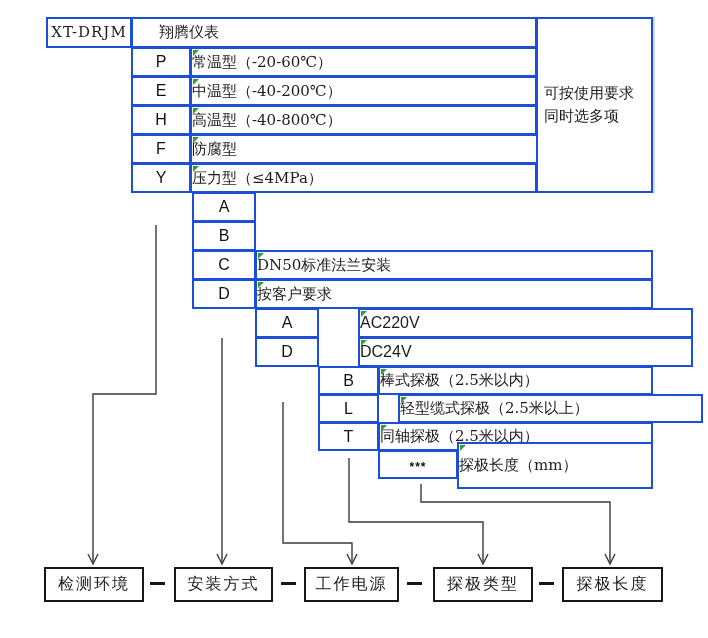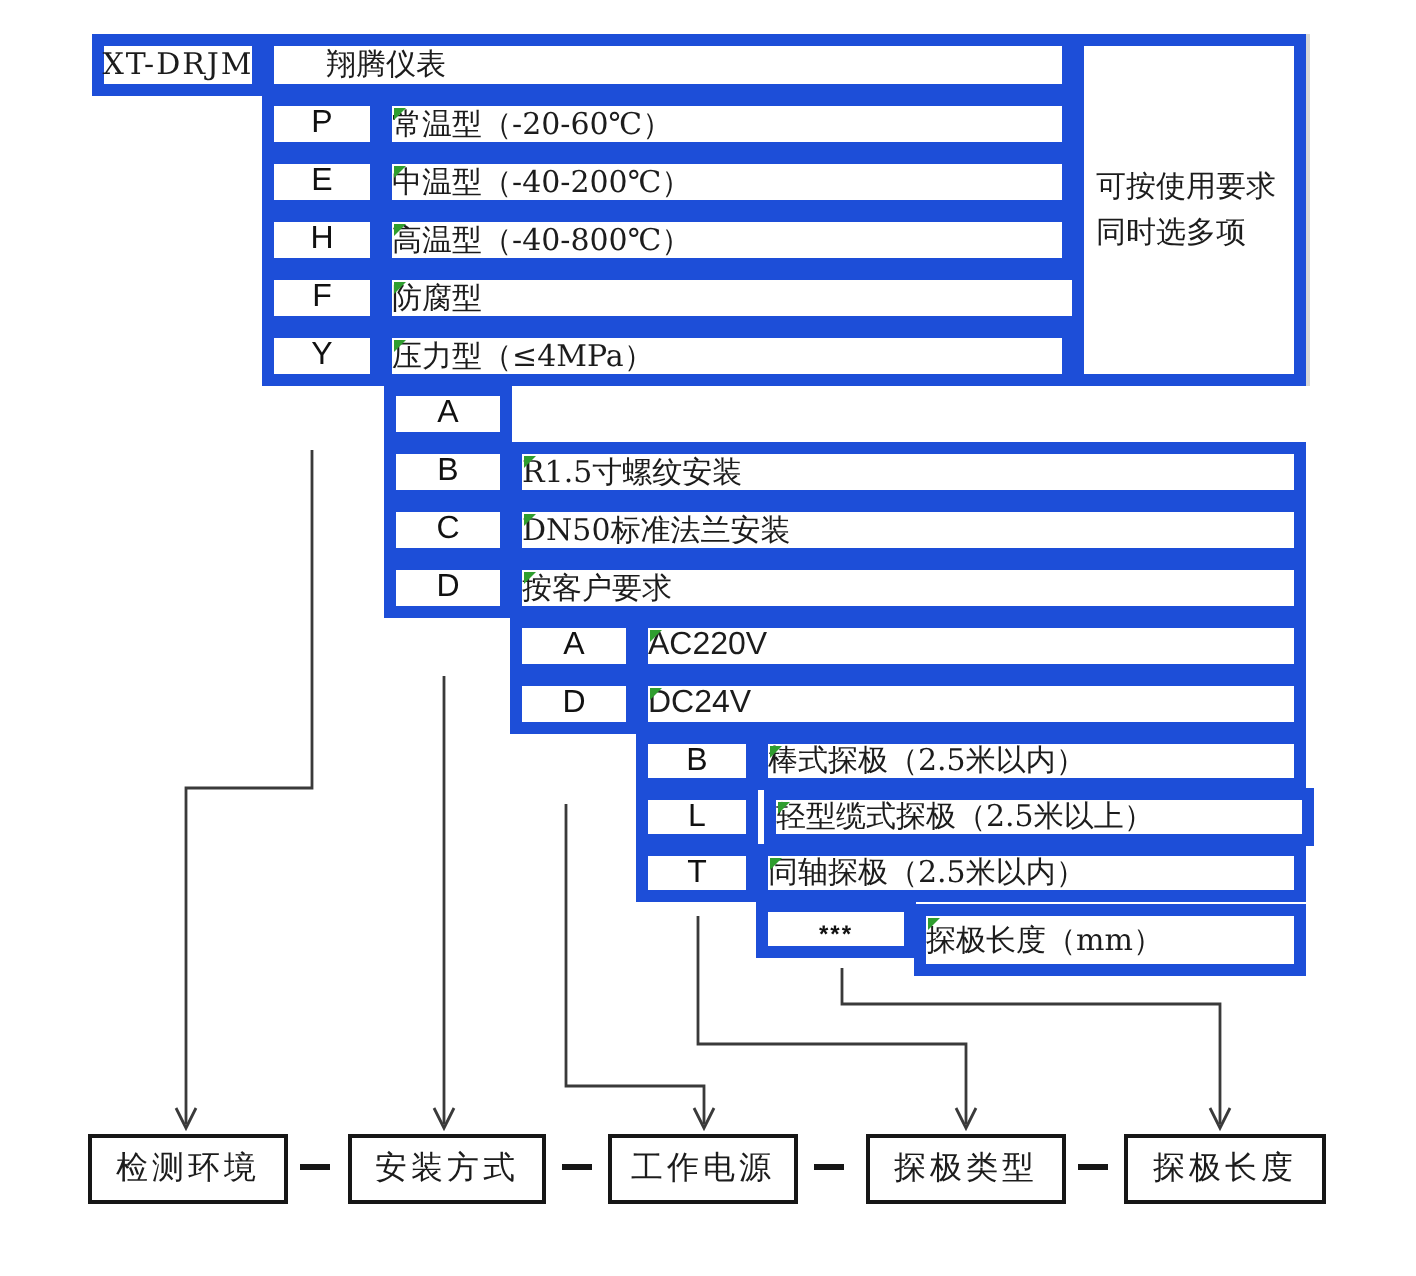--- a/index.html
+++ b/index.html
@@ -1,30 +1,30 @@
 <!DOCTYPE html>
 <html><head>
 <meta charset="utf-8">
 <style>
   html,body{margin:0;padding:0;background:#ffffff;}
   .stage{
     position:relative;width:708px;height:638px;background:#ffffff;overflow:hidden;
     font-family:"DejaVu Serif", serif;color:#1c1c1c;
   }
   .cell{
-    position:absolute;box-sizing:border-box;border:6px solid #1d4ed8;background:#fff;
+    position:absolute;box-sizing:border-box;border:2px solid #1d4ed8;background:#fff;
     display:flex;align-items:center;font-size:15px;line-height:1;white-space:nowrap;
   }
   .codecell{justify-content:center;font-family:"Liberation Sans", sans-serif;font-size:16px;color:#111;}
   .desc{}
   .desc::before{
     content:"";position:absolute;left:1px;top:1px;width:0;height:0;
     border-top:6px solid #2f9e2f;border-right:6px solid transparent;
   }
-  .sans{font-family:"Liberation Sans", sans-serif;font-size:16px;}
+  .sans{font-family:"Liberation Sans", sans-serif;font-size:16px;margin-left:40px;}
   .modelcell{justify-content:center;letter-spacing:1px;font-size:15px;}
   .notebox{
     flex-direction:column;justify-content:center;align-items:flex-start;
     padding-left:6px;line-height:23px;box-shadow:2px 0 0 rgba(140,140,140,0.35);
   }
   .stars{font-family:"Liberation Sans", sans-serif;font-size:12px;font-weight:bold;letter-spacing:1px;padding-top:4px;}
   .bbox{
     position:absolute;box-sizing:border-box;border:2px solid #161616;background:#fff;
     display:flex;align-items:center;justify-content:center;
     font-size:16px;letter-spacing:2px;white-space:nowrap;
@@ -51,40 +51,39 @@
   <div class="cell codecell" style="left:131px;top:163px;width:60px;height:30px">Y</div>
   <div class="cell desc" style="left:190px;top:163px;width:347px;height:30px">压力型（≤4MPa）</div>
 
   <div class="cell notebox" style="left:536px;top:17px;width:117px;height:176px">
     <span>可按使用要求</span>
     <span>同时选多项</span>
   </div>
 
   <div class="cell codecell" style="left:192px;top:192px;width:64px;height:30px">A</div>
   <div class="cell codecell" style="left:192px;top:221px;width:64px;height:30px">B</div>
-  <div class="cell desc" style="left:255px;top:221px;width:398px;height:30px">R1.5寸螺纹安装</div>
   <div class="cell codecell" style="left:192px;top:250px;width:64px;height:30px">C</div>
   <div class="cell desc" style="left:255px;top:250px;width:398px;height:30px">DN50标准法兰安装</div>
   <div class="cell codecell" style="left:192px;top:279px;width:64px;height:30px">D</div>
   <div class="cell desc" style="left:255px;top:279px;width:398px;height:30px">按客户要求</div>
 
   <div class="cell codecell" style="left:255px;top:308px;width:64px;height:30px">A</div>
   <div class="cell desc sans" style="left:318px;top:308px;width:335px;height:30px">AC220V</div>
   <div class="cell codecell" style="left:255px;top:337px;width:64px;height:30px">D</div>
   <div class="cell desc sans" style="left:318px;top:337px;width:335px;height:30px">DC24V</div>
 
   <div class="cell codecell" style="left:318px;top:366px;width:61px;height:29px">B</div>
   <div class="cell desc" style="left:378px;top:366px;width:275px;height:29px">棒式探极（2.5米以内）</div>
   <div class="cell codecell" style="left:318px;top:394px;width:61px;height:29px">L</div>
-  <div class="cell desc" style="left:382px;top:394px;width:275px;height:29px">轻型缆式探极（2.5米以上）</div>
+  <div class="cell desc" style="left:398px;top:394px;width:305px;height:29px">轻型缆式探极（2.5米以上）</div>
   <div class="cell codecell" style="left:318px;top:422px;width:61px;height:29px">T</div>
   <div class="cell desc" style="left:378px;top:422px;width:275px;height:29px">同轴探极（2.5米以内）</div>
 
   <div class="cell codecell stars" style="left:378px;top:450px;width:80px;height:29px">***</div>
-  <div class="cell desc" style="left:457px;top:452px;width:196px;height:36px">探极长度（mm）</div>
+  <div class="cell desc" style="left:457px;top:442px;width:196px;height:47px">探极长度（mm）</div>
 
   <svg class="lines" width="708" height="638" viewBox="0 0 708 638">
     <g stroke="#3a3a3a" stroke-width="1.4" fill="none">
       <path d="M156 225 V394 H93 V562"></path>
       <path d="M222 338 V562"></path>
       <path d="M283 402 V543 H352 V562"></path>
       <path d="M349 458 V522 H483 V562"></path>
       <path d="M421 484 V502 H610 V562"></path>
       <path d="M88 554 L93 564 L98 554"></path>
       <path d="M217 554 L222 564 L227 554"></path>

